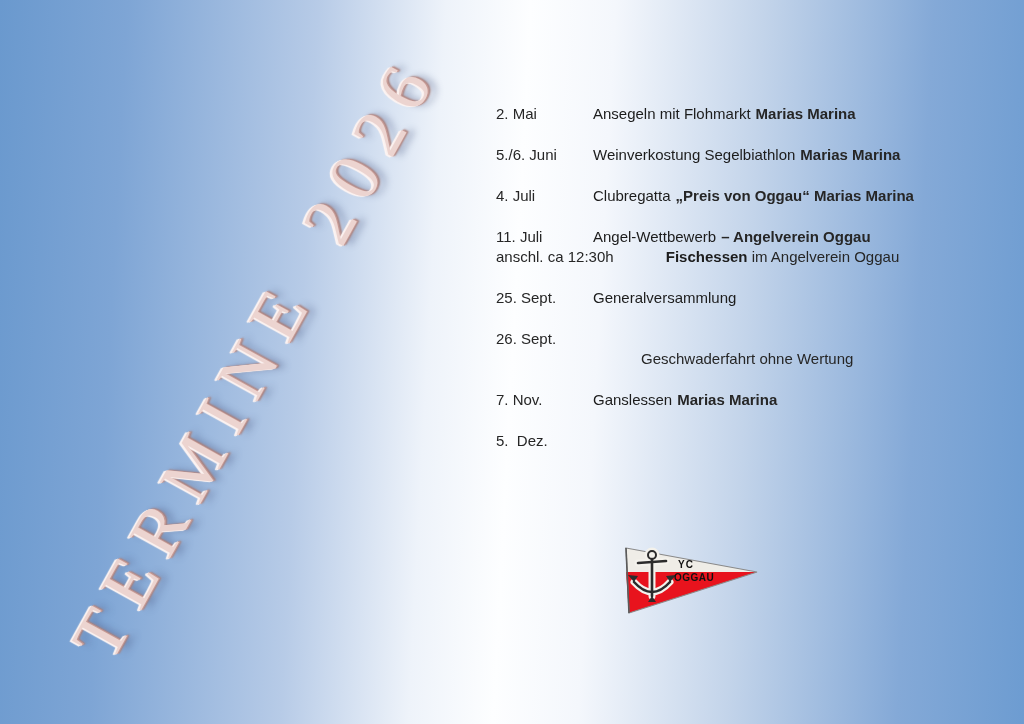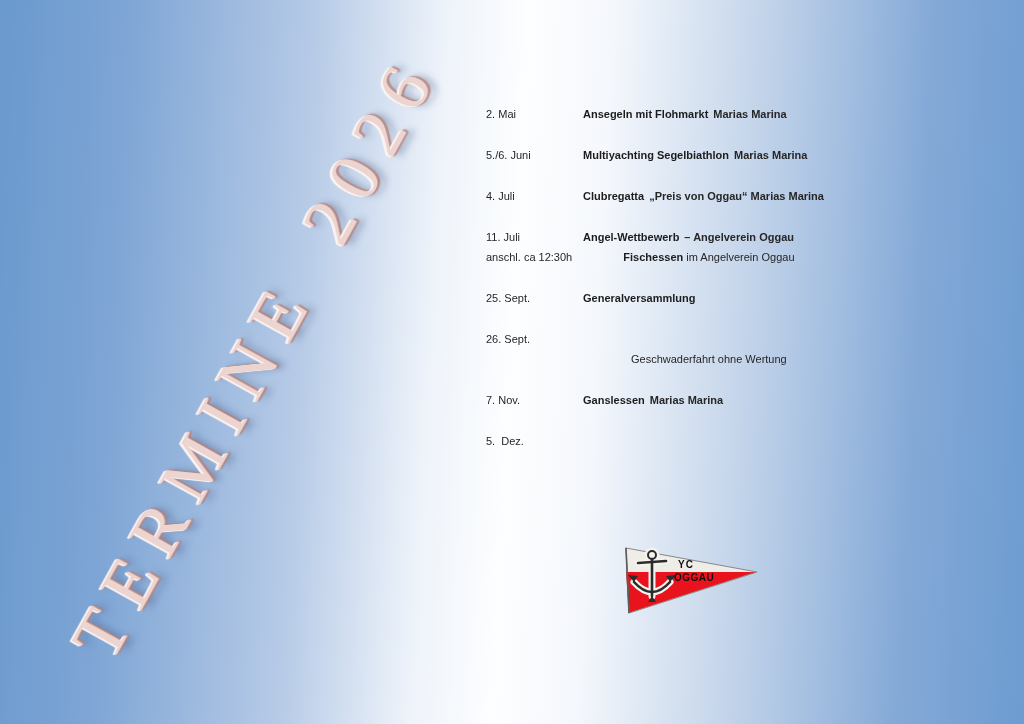--- a/index.html
+++ b/index.html
@@ -27,28 +27,28 @@
       -1px -1px 0 #faf0ee,
       -2px -2px 1px #fff6f4,
        1px  1px 0 #c59a95,
        2px  2px 2px #a87f7b,
        5px  7px 7px rgba(70,85,125,0.38);
     white-space:nowrap;
   }
 
   
   .schedule{
-    position:absolute;left:486px;top:104px;width:440px;
-    font-size:11px;line-height:20px;color:var(--text-dark);
+    position:absolute;left:496px;top:104px;width:440px;
+    font-size:15px;line-height:20px;color:var(--text-dark);
   }
   .row{margin-bottom:21px;}
   .line1{display:flex;}
   .date{flex:0 0 97px;width:97px;white-space:pre;}
   .event{flex:1;}
-  .etitle{font-weight:bold;color:#1c1c1c;text-align:right;}
+  .etitle{font-weight:normal;color:#1c1c1c;text-align:right;}
   .after{margin-left:5px;font-weight:bold;}
   .after:empty{display:none;}
   .line2{white-space:pre-wrap;}
   .line2.indent-event{margin-left:97px;}
   .line2 b{font-weight:bold;color:#1c1c1c;padding-left:48px;}
 
   
   .pennant{position:absolute;left:620px;top:542px;width:145px;height:78px;}
 </style>
 </head>
@@ -62,21 +62,21 @@
       <div class="row no-note">
     <div class="line1">
       <span class="date">2. Mai</span>
       <span class="event"><b class="etitle">Ansegeln mit Flohmarkt</b><span class="after">Marias Marina</span></span>
     </div>
 
   </div>
       <div class="row no-note">
     <div class="line1">
       <span class="date">5./6. Juni</span>
-      <span class="event"><b class="etitle">Multiyachting Segelbiathlon</b><span class="after">Marias Marina</span></span>
+      <span class="event"><b class="etitle">Weinverkostung Segelbiathlon</b><span class="after">Marias Marina</span></span>
     </div>
 
   </div>
       <div class="row no-note">
     <div class="line1">
       <span class="date">4. Juli</span>
       <span class="event"><b class="etitle">Clubregatta</b><span class="after">„Preis von Oggau“ Marias Marina</span></span>
     </div>
 
   </div>

